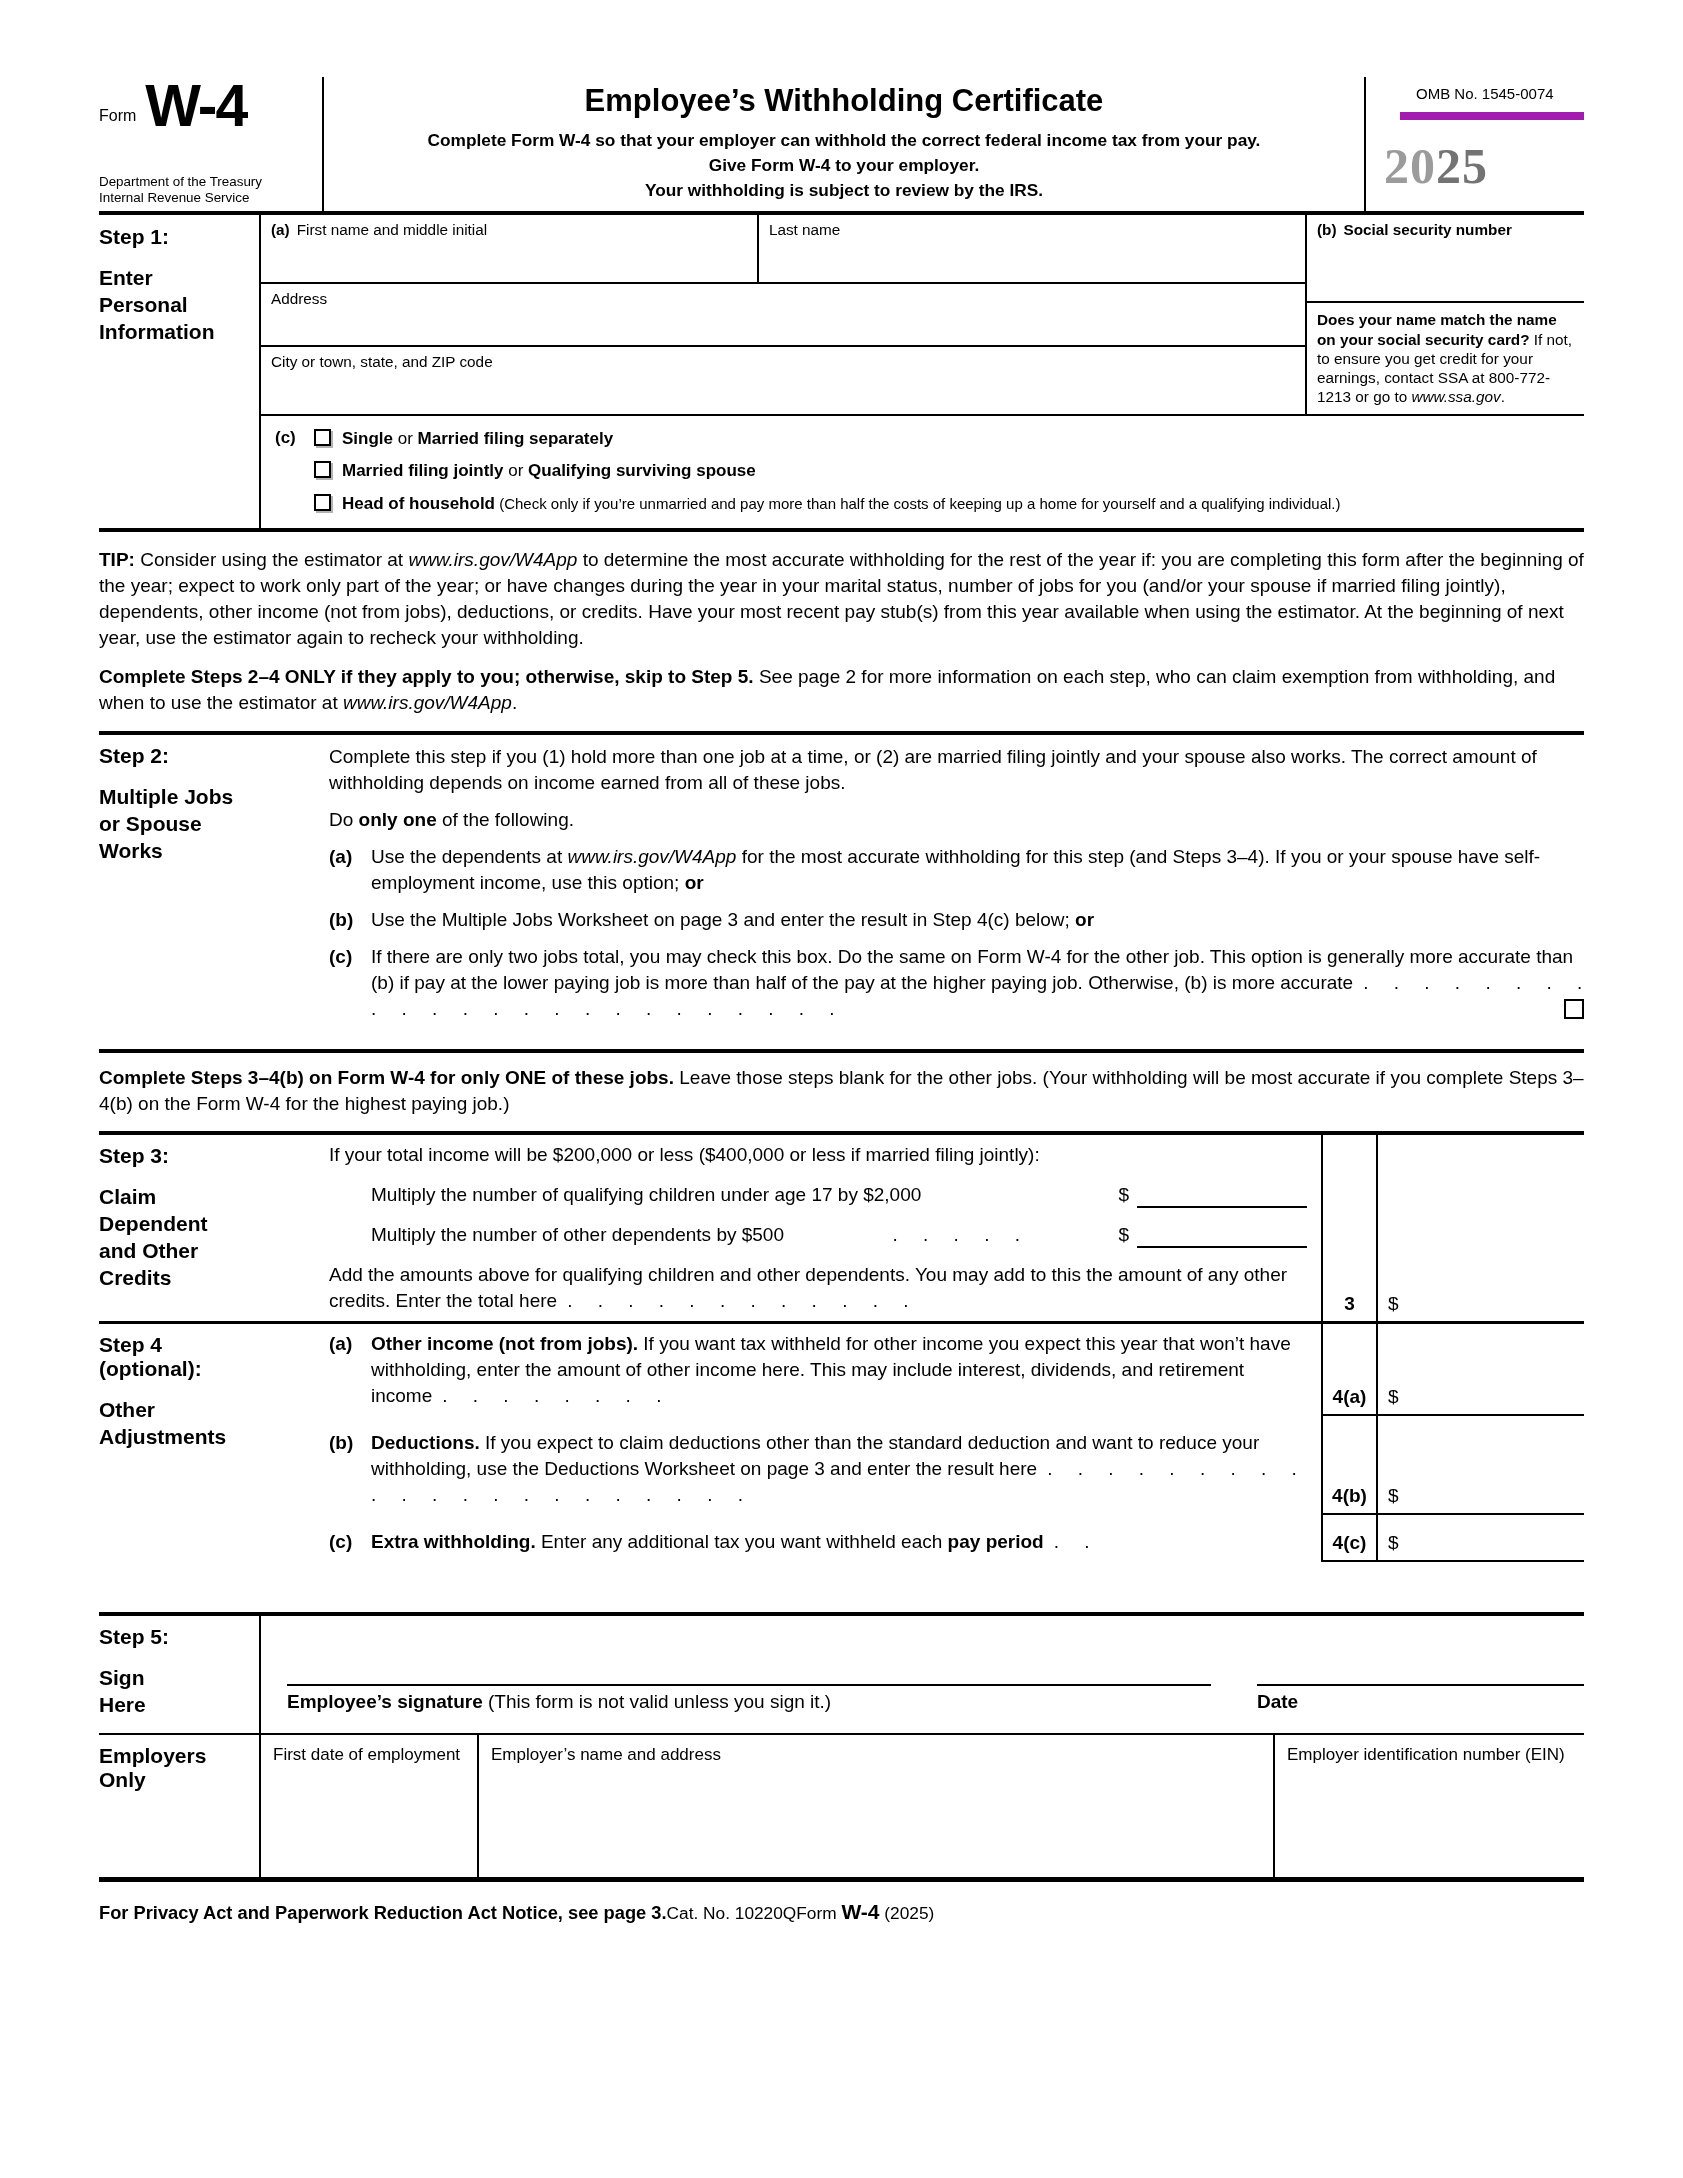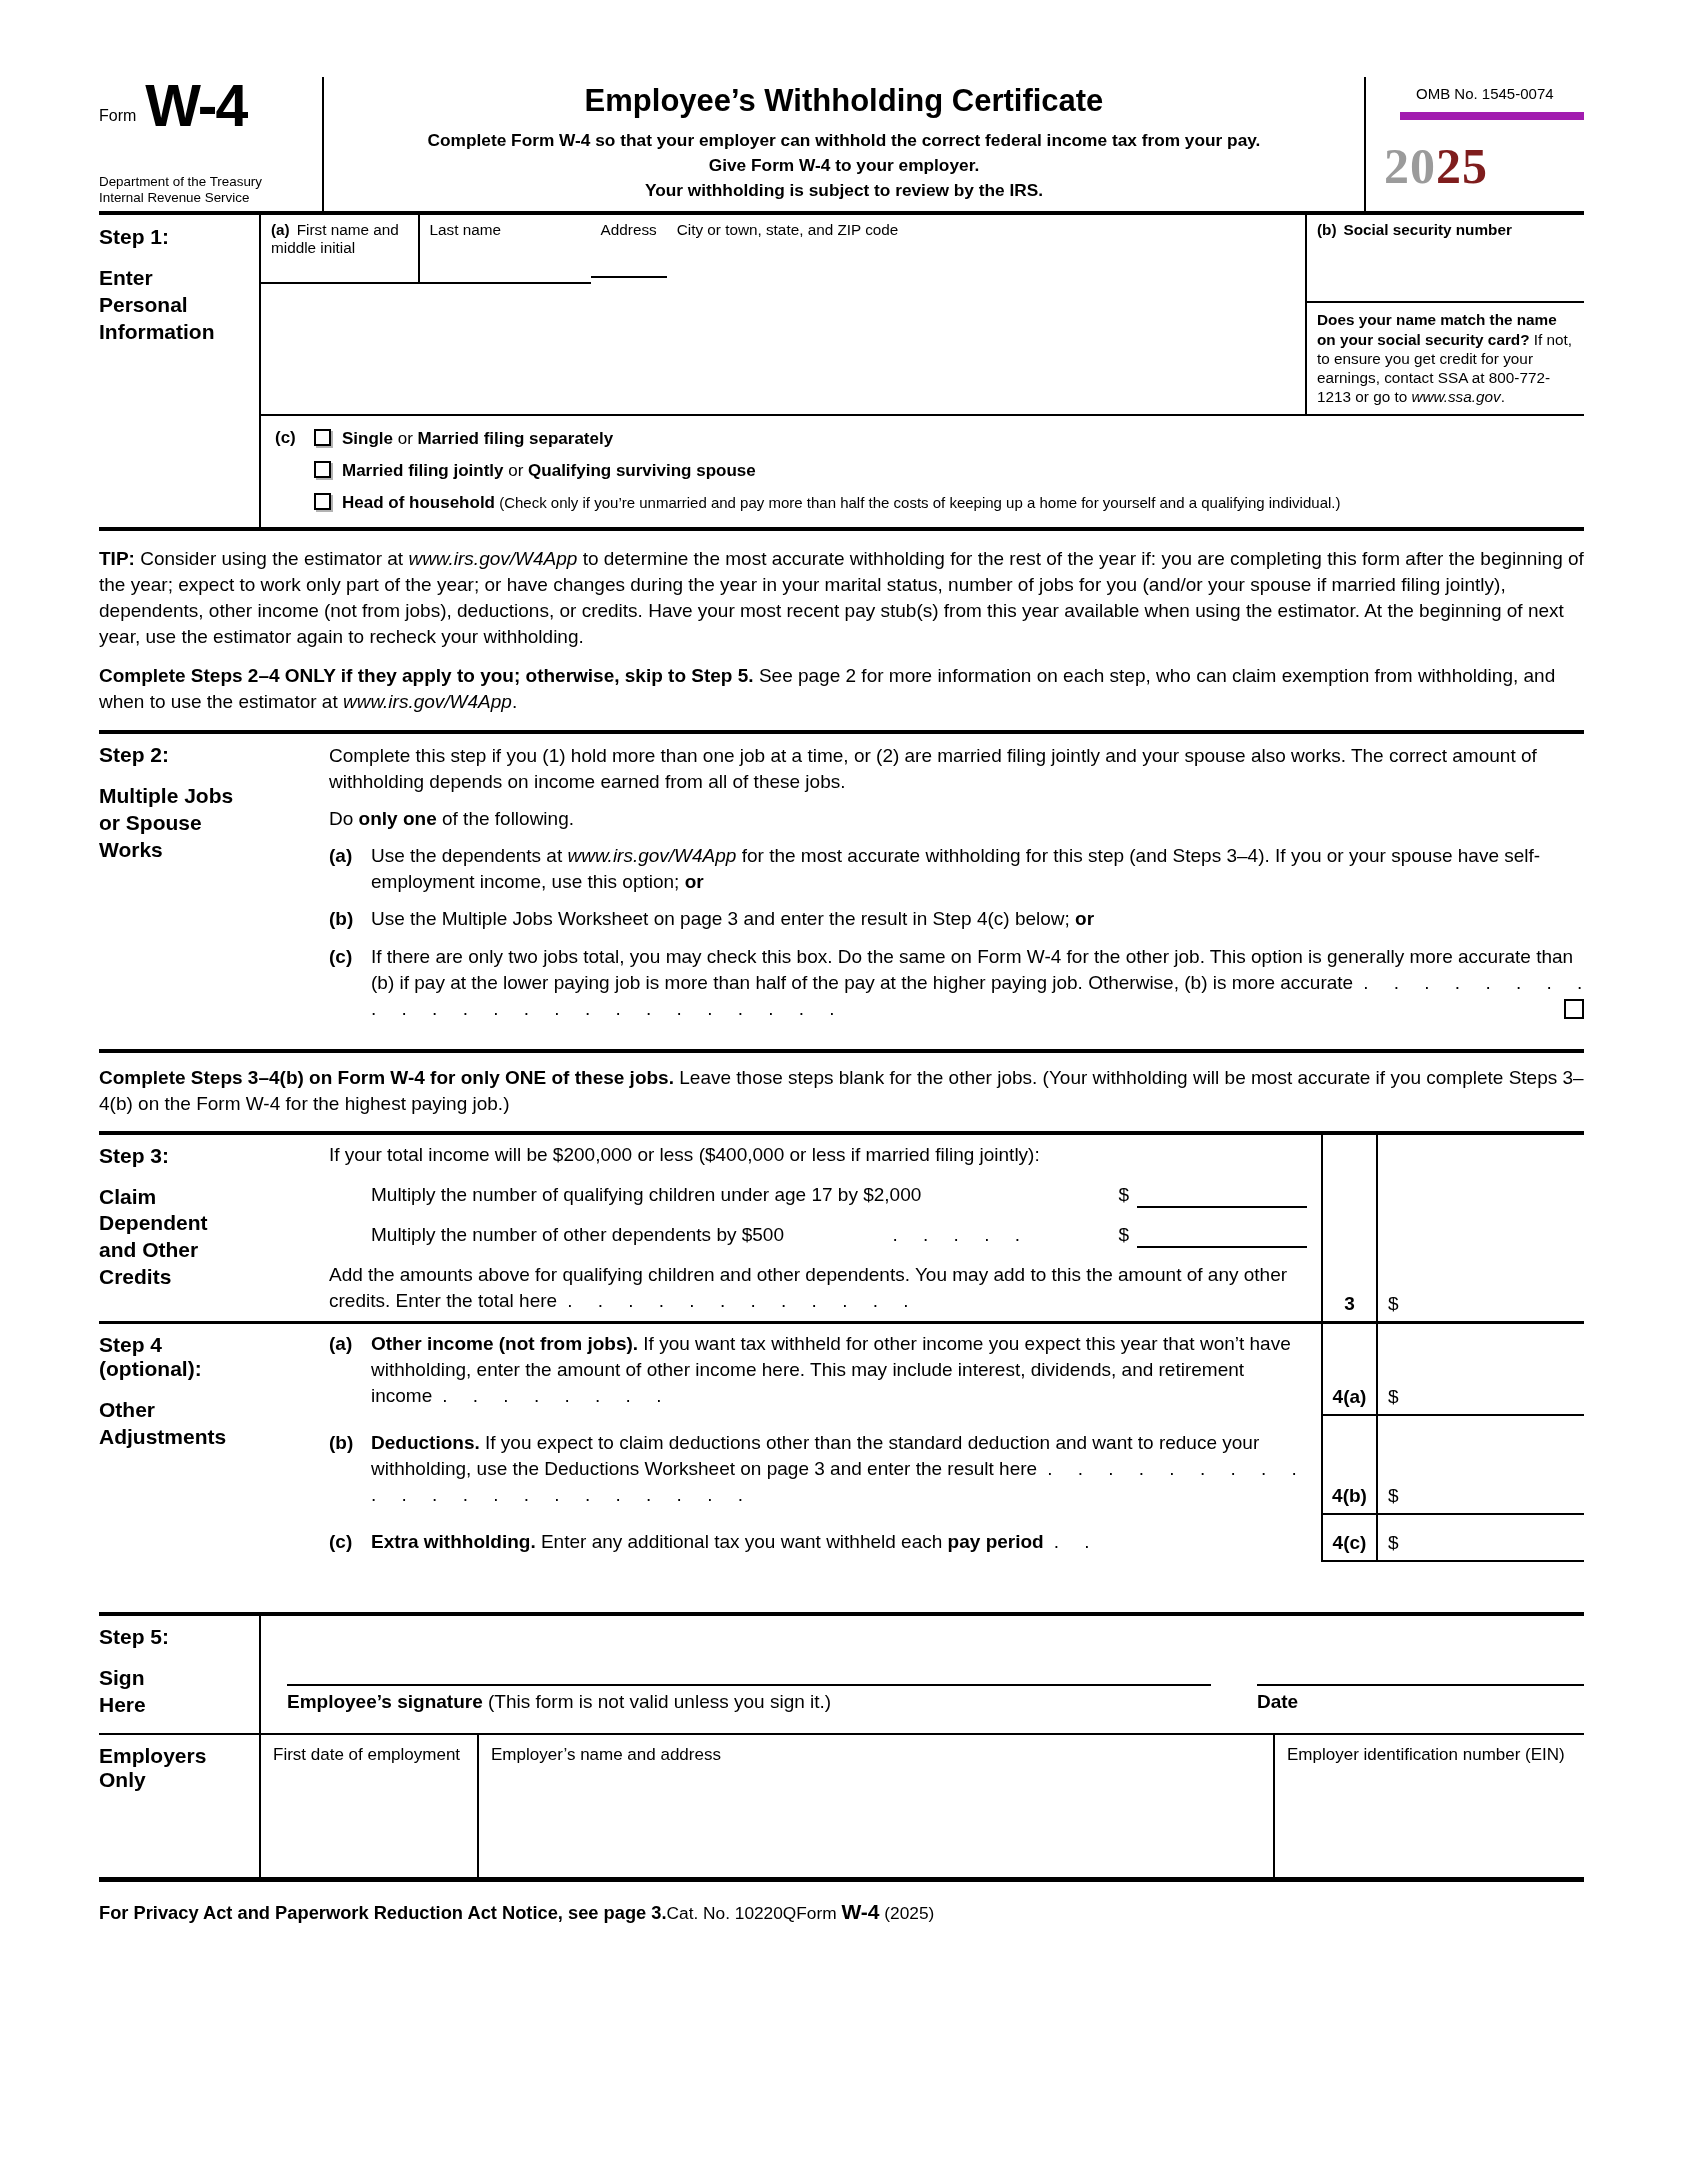--- a/index.html
+++ b/index.html
@@ -21,32 +21,32 @@
   .dept { font-size:13.4px; line-height:1.2; }
   .hdr-center { flex:1; border-left:2px solid #000; border-right:2px solid #000;
     text-align:center; padding:6px 4px 8px; display:flex; flex-direction:column; justify-content:flex-end; }
   .form-title { font-size:31px; font-weight:700; margin-bottom:9px; }
   .form-sub { font-size:17.3px; font-weight:700; line-height:1.45; }
   .hdr-right { width:218px; display:flex; flex-direction:column; }
   .omb { font-size:15px; padding:8px 0 10px 16px; border-bottom:8px solid #a21caf;margin-left:34px; }
   .year { flex:1; display:flex; align-items:center; padding-left:18px;
     font-size:50px; font-weight:700; font-family:"Liberation Serif", serif; letter-spacing:1px; }
   .y20 { color:#9b9b9b; }
-  .y25 { color:#7f1d1d; }
+  .y25 { color:#737373; }
 
   
   .step1 { display:flex; border-bottom:4px solid #000; }
   .s1-labelcol { width:162px; border-right:2px solid #000; padding:10px 10px 0 0; }
   .step-tag { font-size:21px; font-weight:700; margin-bottom:16px; }
   .step-title { font-size:21px; font-weight:700; line-height:1.28; }
   .mw70 { max-width:69px; } .mw112 { max-width:111px; } .mw125 { max-width:127px; }
   .mw138 { max-width:139px; } .mw150 { max-width:150px; }
   .s1-right { flex:1; display:flex; flex-direction:column; }
   .s1-grid { display:flex; border-bottom:2px solid #000; }
-  .s1-fields { flex:1; display:flex; flex-direction:row; }
+  .s1-fields { flex:1; display:flex; flex-direction:column; }
   .name-row { display:flex; height:69px; border-bottom:2px solid #000; }
   .cell { padding:6px 10px; }
   .first-name { flex:0 0 47.5%; }
   .last-name { flex:1; border-left:2px solid #000; }
   .addr-row { height:63px; border-bottom:2px solid #000; }
   .city-row { flex:1; min-height:67px; }
   .fld-tag { font-weight:700; font-size:15.3px; margin-right:7px; }
   .fld-label { font-size:15.3px; }
   .s1-notecol { width:279px; border-left:2px solid #000; display:flex; flex-direction:column; }
   .ssn-cell { height:88px; border-bottom:2px solid #000; }

